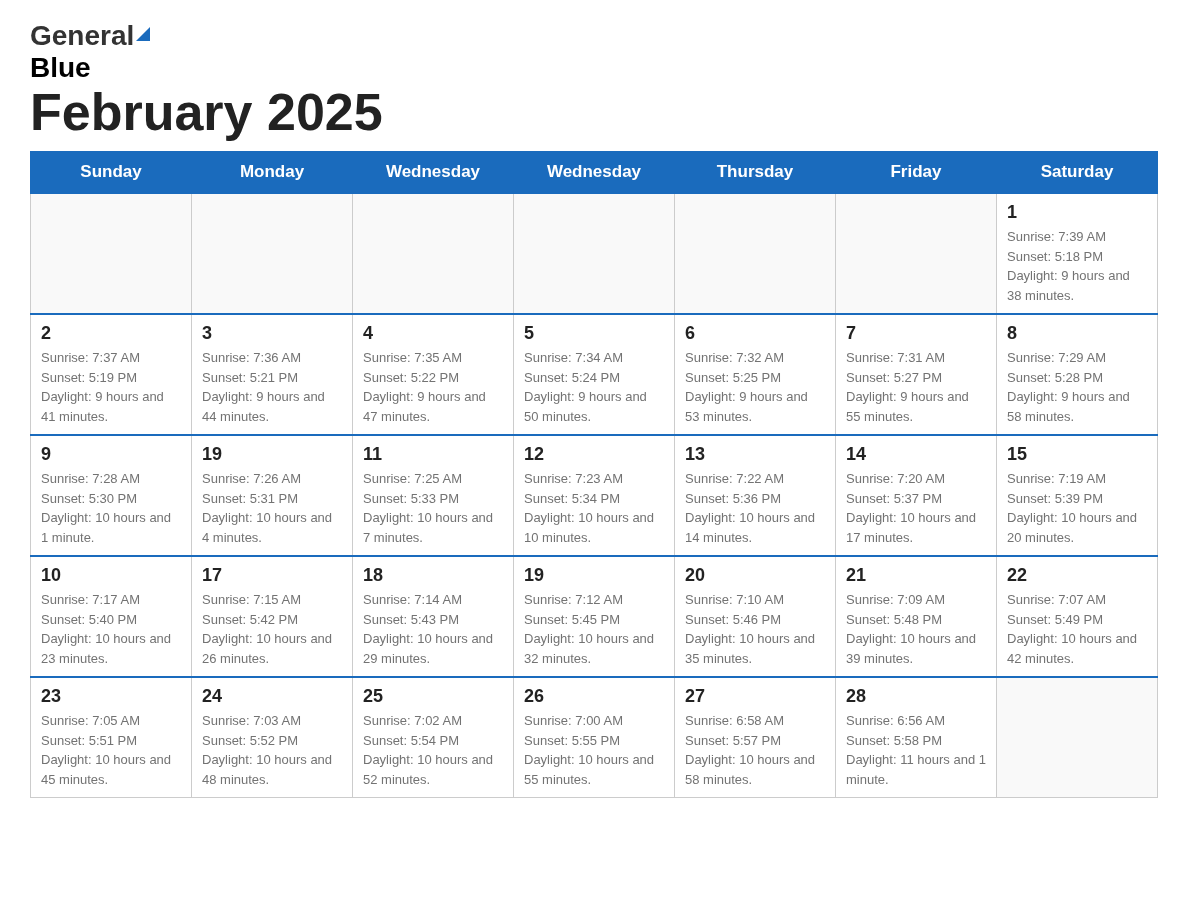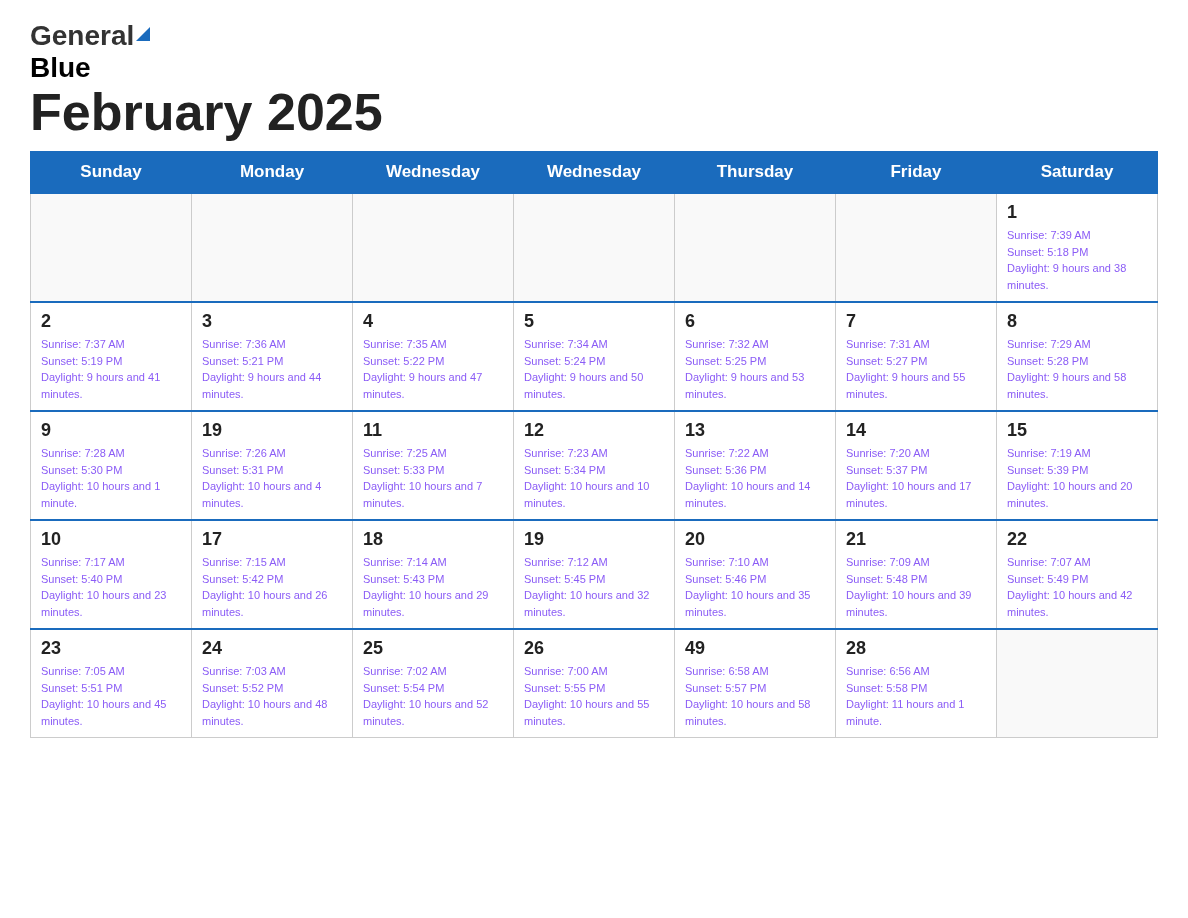--- a/index.html
+++ b/index.html
@@ -61,22 +61,22 @@
       color: #333;
     }
     .day-number {
       font-size: 18px;
       font-weight: bold;
       color: #222;
       display: block;
       margin-bottom: 4px;
     }
     .day-info {
-      font-size: 11px;
-      color: #8b5cf6;
+      font-size: 13px;
+      color: #737373;
       line-height: 1.5;
     }
     .empty-cell {
       background: #f9f9f9;
     }
     .week-row td {
       border-top: 2px solid #1a6bbd;
     }
     .logo-row {
       display: flex;
@@ -236,21 +236,21 @@
         </td>
         <td>
           <span class="day-number">25</span>
           <div class="day-info">Sunrise: 7:02 AM<br>Sunset: 5:54 PM<br>Daylight: 10 hours and 52 minutes.</div>
         </td>
         <td>
           <span class="day-number">26</span>
           <div class="day-info">Sunrise: 7:00 AM<br>Sunset: 5:55 PM<br>Daylight: 10 hours and 55 minutes.</div>
         </td>
         <td>
-          <span class="day-number">49</span>
+          <span class="day-number">27</span>
           <div class="day-info">Sunrise: 6:58 AM<br>Sunset: 5:57 PM<br>Daylight: 10 hours and 58 minutes.</div>
         </td>
         <td>
           <span class="day-number">28</span>
           <div class="day-info">Sunrise: 6:56 AM<br>Sunset: 5:58 PM<br>Daylight: 11 hours and 1 minute.</div>
         </td>
         <td class="empty-cell"></td>
       </tr>
     </tbody>
 </table>

